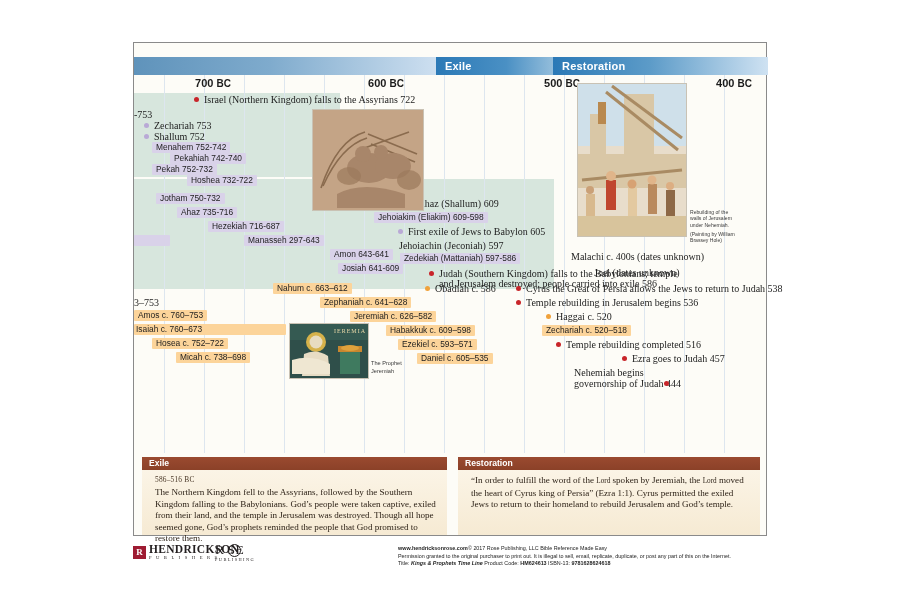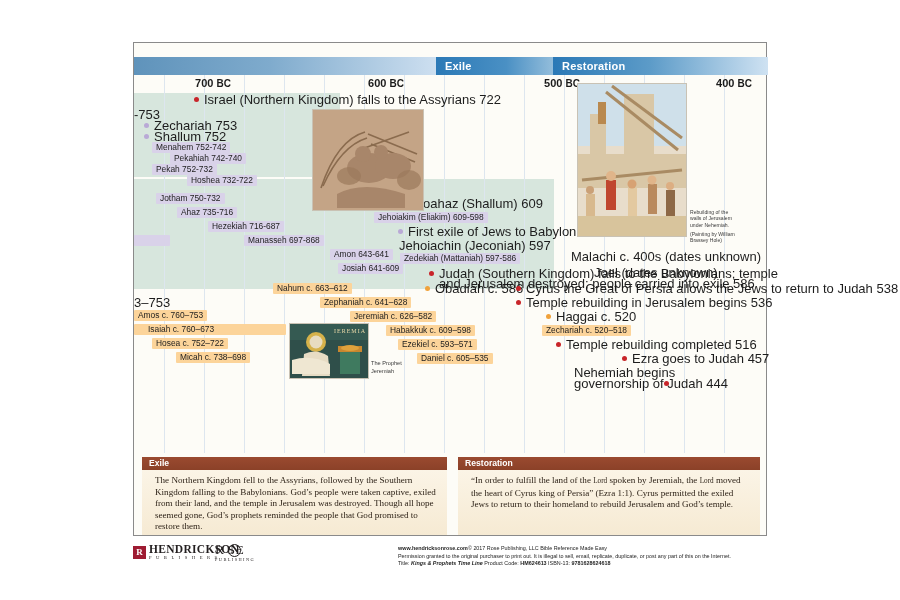--- a/index.html
+++ b/index.html
@@ -56,21 +56,21 @@
     padding:0 4px;
   }
   .bar-king{background:#d9d2e9;}
   .bar-proph{background:#fcd49a;}
   .dot{
     position:absolute;width:5px;height:5px;border-radius:50%;top:3px;
   }
   .dot-king{background:#b9a9d6;}
   .dot-event{background:#c8252a;}
   .dot-proph{background:#f0a23c;}
-  .lbl{position:absolute;font-size:13px;line-height:11px;color:#1d1d1d;white-space:nowrap;}
+  .lbl{position:absolute;font-size:10px;line-height:11px;color:#1d1d1d;white-space:nowrap;font-family:Liberation Serif, serif;}
 
   
   .ph{position:absolute;overflow:hidden;border:1px solid #c9c2b4;}
   .ph-assyria{left:178px;top:34px;width:110px;height:100px;}
   .ph-neh{left:443px;top:8px;width:108px;height:152px;}
   .ph-jer{left:155px;top:248px;width:78px;height:54px;}
   .cap{position:absolute;font-size:5.1px;line-height:6.4px;color:#3a3a3a;}
 
   
   .panels{position:absolute;left:0;top:414px;width:634px;height:80px;}
@@ -167,42 +167,42 @@
       <div class="lbl" style="left:20px;top:56px">Shallum 752</div>
       <div class="bar bar-king" style="left:18px;top:67px">Menahem 752-742</div>
       <div class="bar bar-king" style="left:36px;top:78px">Pekahiah 742-740</div>
       <div class="bar bar-king" style="left:18px;top:89px">Pekah 752-732</div>
       <div class="bar bar-king" style="left:53px;top:100px">Hoshea 732-722</div>
 
       <div class="bar bar-king" style="left:22px;top:118px">Jotham 750-732</div>
       <div class="bar bar-king" style="left:43px;top:132px">Ahaz 735-716</div>
       <div class="bar bar-king" style="left:74px;top:146px">Hezekiah 716-687</div>
       <div class="bar bar-king" style="left:0px;top:160px;width:36px"></div>
-      <div class="bar bar-king" style="left:110px;top:160px">Manasseh 697-868</div>
+      <div class="bar bar-king" style="left:110px;top:160px">Manasseh 297-643</div>
       <div class="bar bar-king" style="left:196px;top:174px">Amon 643-641</div>
       <div class="bar bar-king" style="left:204px;top:188px">Josiah 641-609</div>
 
       <div class="dot dot-king" style="left:258px;top:126px"></div>
       <div class="lbl" style="left:268px;top:123px">Jehoahaz (Shallum) 609</div>
       <div class="bar bar-king" style="left:240px;top:137px">Jehoiakim (Eliakim) 609-598</div>
       <div class="dot dot-king" style="left:264px;top:154px"></div>
       <div class="lbl" style="left:274px;top:151px">First exile of Jews to Babylon 605</div>
       <div class="lbl" style="left:265px;top:165px">Jehoiachin (Jeconiah) 597</div>
       <div class="bar bar-king" style="left:266px;top:178px">Zedekiah (Mattaniah) 597-586</div>
 
       <div class="dot dot-event" style="left:295px;top:196px"></div>
       <div class="lbl" style="left:305px;top:193px">Judah (Southern Kingdom) falls to the Babylonians; temple</div>
       <div class="lbl" style="left:305px;top:203px">and Jerusalem destroyed; people carried into exile 586</div>
 
       <div class="lbl" style="left:437px;top:176px">Malachi c. 400s (dates unknown)</div>
       <div class="lbl" style="left:460px;top:192px">Joel (dates unknown)</div>
 
       <div class="lbl" style="left:0px;top:222px">3–753</div>
       <div class="bar bar-proph" style="left:0px;top:235px;padding-left:4px">Amos c. 760–753</div>
-      <div class="bar bar-proph" style="left:0px;top:249px;padding-left:14px;width:152px">Isaiah c. 760–673</div>
+      <div class="bar bar-proph" style="left:0px;top:249px;padding-left:2px;width:152px">Isaiah c. 760–673</div>
       <div class="bar bar-proph" style="left:18px;top:263px">Hosea c. 752–722</div>
       <div class="bar bar-proph" style="left:42px;top:277px">Micah c. 738–698</div>
 
       <div class="bar bar-proph" style="left:139px;top:208px">Nahum c. 663–612</div>
       <div class="bar bar-proph" style="left:186px;top:222px">Zephaniah c. 641–628</div>
       <div class="bar bar-proph" style="left:216px;top:236px">Jeremiah c. 626–582</div>
       <div class="bar bar-proph" style="left:252px;top:250px">Habakkuk c. 609–598</div>
       <div class="bar bar-proph" style="left:264px;top:264px">Ezekiel c. 593–571</div>
       <div class="bar bar-proph" style="left:283px;top:278px">Daniel c. 605–535</div>
 
@@ -305,28 +305,29 @@
       <div class="cap" style="left:237px;top:285px;font-size:5.6px">The Prophet</div>
       <div class="cap" style="left:237px;top:293px;font-size:5.6px">Jeremiah</div>
 
     </div>
 
     <div class="panels">
 
       <div class="panel panel-a">
         <div class="p-head">Exile</div>
         <div class="p-body">
+          <div class="p-date">586–516 BC</div>
           <div class="p-text">The Northern Kingdom fell to the Assyrians, followed by the Southern Kingdom falling to the Babylonians. God’s people were taken captive, exiled from their land, and the temple in Jerusalem was destroyed. Though all hope seemed gone, God’s prophets reminded the people that God promised to restore them.</div>
         </div>
       </div>
 
       <div class="panel panel-b">
         <div class="p-head">Restoration</div>
         <div class="p-body">
-          <div class="p-text"><span>“In order to fulfill the land of the </span><span class="sc">Lord</span><span> spoken by Jeremiah, the </span><span class="sc">Lord</span><span> moved the heart of Cyrus king of Persia” (Ezra 1:1). Cyrus permitted the exiled Jews to return to their homeland to rebuild Jerusalem and God’s temple.</span></div>
+          <div class="p-text"><span>“In order to fulfill the word of the </span><span class="sc">Lord</span><span> spoken by Jeremiah, the </span><span class="sc">Lord</span><span> moved the heart of Cyrus king of Persia” (Ezra 1:1). Cyrus permitted the exiled Jews to return to their homeland to rebuild Jerusalem and God’s temple.</span></div>
         </div>
       </div>
 
     </div>
   </div>
 
   <div class="footer">
     <div class="logo">
       <div class="logo-mark">R</div>
       <div class="logo-txt">

